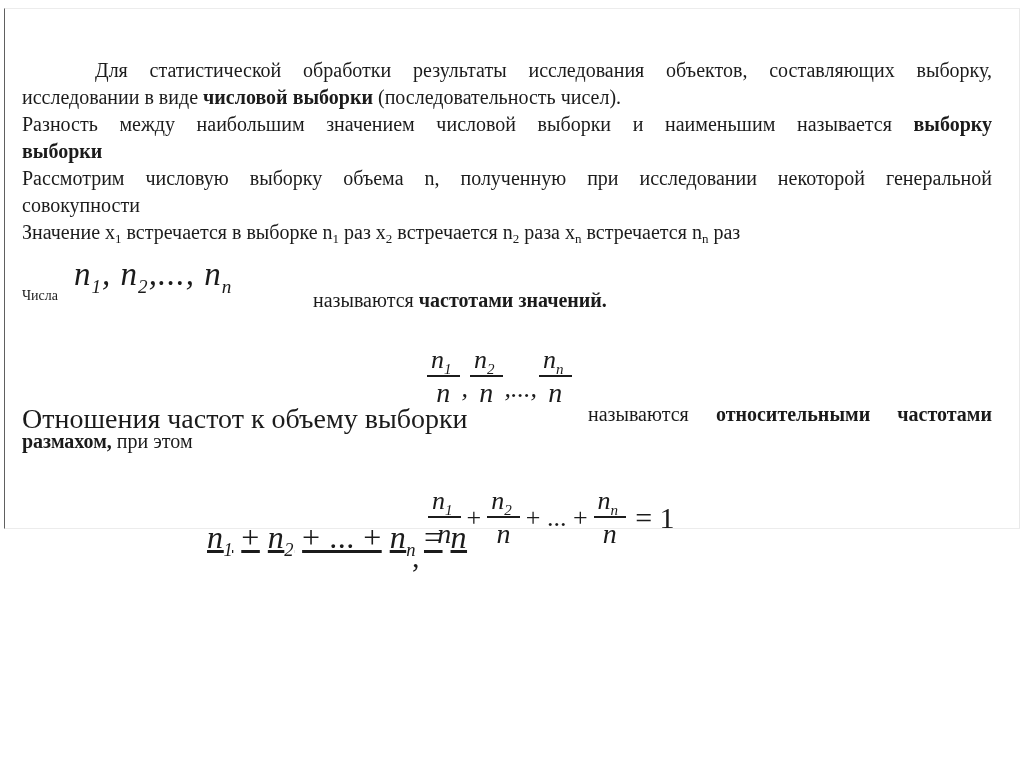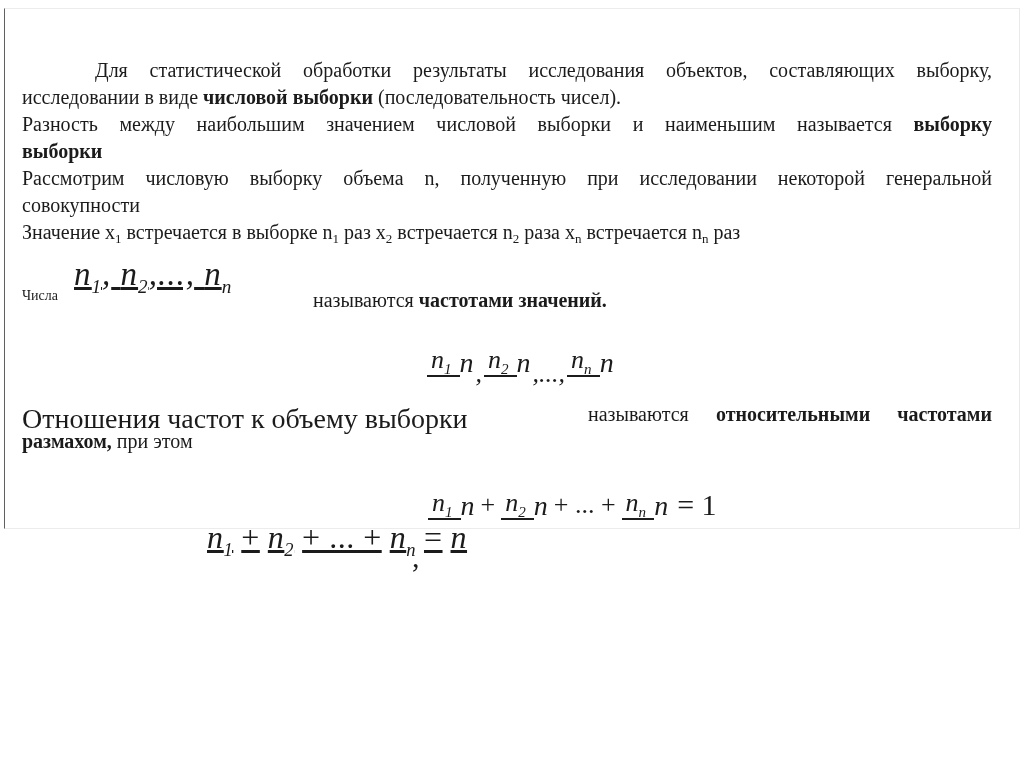--- a/index.html
+++ b/index.html
@@ -25,26 +25,26 @@
     font-size:20px;
   }
   .line { line-height:27px; min-height:27px; white-space:normal; }
   .justify { text-align:justify; text-align-last:justify; }
   .indent { padding-left:73px; }
   b { font-weight:bold; }
   .tsub { font-size:13px; position:relative; top:4px; }
 
   
   .freq-label { position:absolute; left:22px; top:288px; font-size:14px; }
-  .freq-math  { position:absolute; left:74px; top:256px; font-size:33px; font-style:italic; letter-spacing:1px;text-decoration:underline; }
+  .freq-math  { position:absolute; left:74px; top:256px; font-size:33px; font-style:italic; letter-spacing:1px; }
   .bsub { font-size:0.58em; position:relative; top:0.42em; font-style:italic; }
   .freq-tail  { position:absolute; left:313px; top:289px; font-size:20px; }
 
   
-  .frac { display:inline-flex; align-items:center; }
+  .frac { display:inline-flex; flex-direction:column; align-items:center; }
   .frac .num { display:block; border-bottom:2px solid #1c1c1c; padding:0 8px 2px 4px; line-height:1.0; text-align:center; }
   .frac .den { display:block; padding-top:2px; line-height:1.0; font-size:28px; text-align:center; }
   .mi { font-style:italic; }
 
   
   .rel-label { position:absolute; left:22px; top:403px; font-size:28px; }
   .rel-fracs {
     position:absolute; left:427px; top:347px;
     display:flex; align-items:flex-start;
     font-size:26px; font-style:italic;

